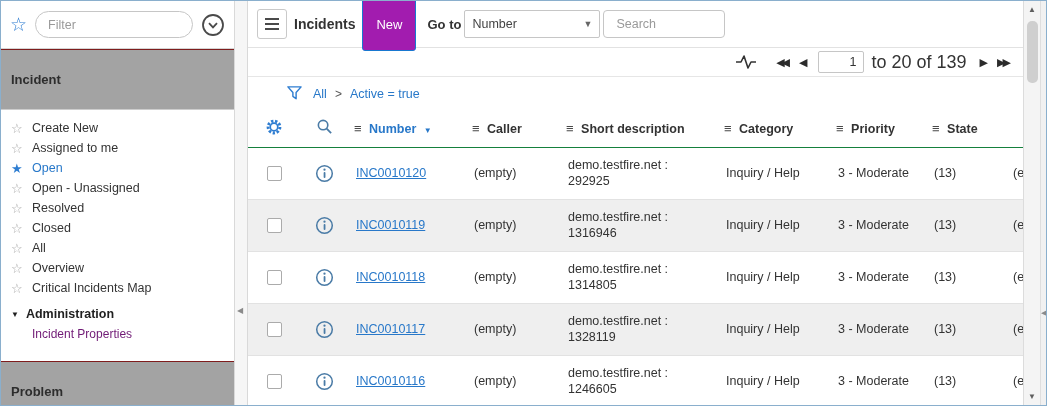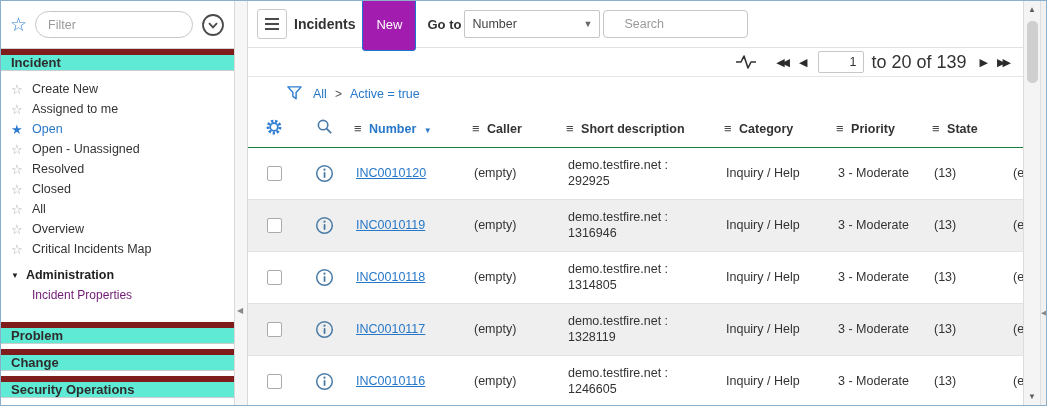--- a/index.html
+++ b/index.html
@@ -7,21 +7,21 @@
   .window { width: 1047px; height: 406px; border: 1px solid #8aafcd; display: flex; background: #fff; overflow: hidden; }
 
   
   .sidebar { flex: 0 0 233px; width: 233px; background: #fff; overflow: hidden; display: flex; flex-direction: column; }
   .filter-bar { height: 48px; flex: 0 0 48px; display: flex; align-items: center; gap: 8px; padding: 0 9px; border-bottom: 1px solid #d4d4d4; }
   .fav-star { color: #2e7dd1; font-size: 19px; line-height: 1; cursor: pointer; }
   .filter-input { flex: 1; min-width: 0; height: 27px; border: 1px solid #c6c6c6; border-radius: 14px; padding: 0 12px; font-size: 12.5px; color: #333; outline: none; }
   .filter-input::placeholder { color: #9a9a9a; }
   .perspective-btn { flex: 0 0 24px; height: 24px; background: none; border: none; cursor: pointer; padding: 0; display: flex; align-items: center; }
 
-  .section-header { background: #5eead4; border-top: 6px solid #7f1d1d; border-bottom: 1px solid #cdcdcd; padding: 0 10px; font-size: 13px; font-weight: bold; color: #2d2d2d; cursor: pointer; }
+  .section-header { background: #a3a3a3; border-top: 1px solid #7f1d1d; border-bottom: 1px solid #cdcdcd; padding: 22px 10px; font-size: 13px; font-weight: bold; color: #2d2d2d; cursor: pointer; }
   .nav-items { padding: 8px 0 2px; }
   .nav-item { display: flex; align-items: center; gap: 7px; height: 20px; padding: 0 10px; font-size: 12.5px; color: #333; cursor: pointer; }
   .nav-item .star { width: 14px; color: #a8a8a8; font-size: 13px; line-height: 1; }
   .nav-item.active .label { color: #2878c9; }
   .nav-item.active .star { color: #2e7dd1; }
   .group-row { display: flex; align-items: center; gap: 7px; padding: 5px 10px 3px; font-size: 12.5px; font-weight: bold; color: #1f1f1f; cursor: pointer; margin-top: 4px; }
   .group-row .caret { font-size: 8px; color: #1f1f1f; }
   .sub-item { padding: 3px 10px 4px 31px; font-size: 12px; color: #701a75; cursor: pointer; }
   .sh-problem { margin-top: 14px; }
   .sh-change, .sh-secops { margin-top: 5px; }
@@ -34,21 +34,21 @@
   .main { flex: 0 0 775px; width: 775px; display: flex; flex-direction: column; overflow: hidden; background: #fff; }
 
   .toolbar { height: 47px; flex: 0 0 47px; display: flex; align-items: center; gap: 3px; padding: 0 9px; border-bottom: 1px solid #e2e2e2; }
   .hamburger-btn { width: 30px; height: 30px; border: 1px solid #c9c9c9; border-radius: 3px; background: #fff; display: flex; flex-direction: column; justify-content: center; align-items: center; gap: 3px; cursor: pointer; }
   .hamburger-btn i { display: block; width: 14px; height: 2px; background: #4a4a4a; }
   .list-title { font-size: 14px; font-weight: bold; color: #333; margin: 0 4px; }
   .new-btn { background: #a21caf; color: #fff; border: 1px solid #1878d0; border-radius: 3px; font-size: 13px; padding: 18px 13px; cursor: pointer; }
   .goto-label { font-size: 13px; font-weight: bold; color: #333; margin-left: 8px; }
   .select-box { width: 136px; height: 28px; border: 1px solid #c6c6c6; border-radius: 2px; display: flex; align-items: center; justify-content: space-between; padding: 0 7px; font-size: 12.5px; color: #444; background: #fff; cursor: pointer; }
   .select-box .sel-arrow { font-size: 9px; color: #666; padding-left: 7px; }
-  .search-input { width: 145px; height: 28px; border: 1px solid #c6c6c6; border-radius: 4px; padding: 0 20px; font-size: 12.5px; color: #333; outline: none; }
+  .search-input { width: 122px; height: 28px; border: 1px solid #c6c6c6; border-radius: 4px; padding: 0 12px; font-size: 12.5px; color: #333; outline: none; }
   .search-input::placeholder { color: #9a9a9a; }
 
   .pagination-row { height: 29px; flex: 0 0 29px; display: flex; align-items: center; justify-content: flex-end; gap: 5px; padding: 0 10px; border-bottom: 1px solid #e6e6e6; }
   .activity-btn { background: none; border: none; cursor: pointer; padding: 0; margin-right: 12px; display: flex; align-items: center; }
   .nav-arrow { background: none; border: none; cursor: pointer; color: #2b2b2b; font-size: 11px; padding: 0 2px; line-height: 1; }
   .nav-arrow.double { letter-spacing: -3px; padding-right: 5px; }
   .page-input { width: 46px; height: 22px; border: 1px solid #c6c6c6; border-radius: 2px; text-align: right; padding: 0 6px; font-size: 12.5px; color: #333; margin: 0 3px; }
   .range-label { font-size: 18px; color: #333; margin-right: 6px; }
 
   .breadcrumb-row { height: 33px; flex: 0 0 33px; display: flex; align-items: center; gap: 8px; padding: 0 12px 0 38px; }

